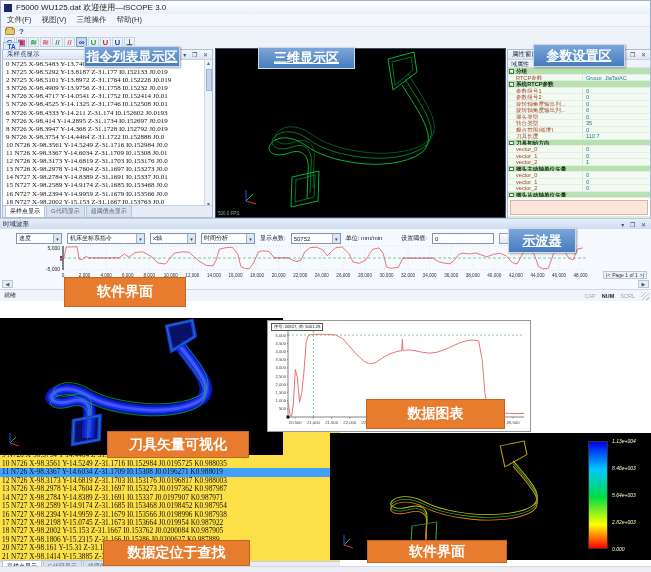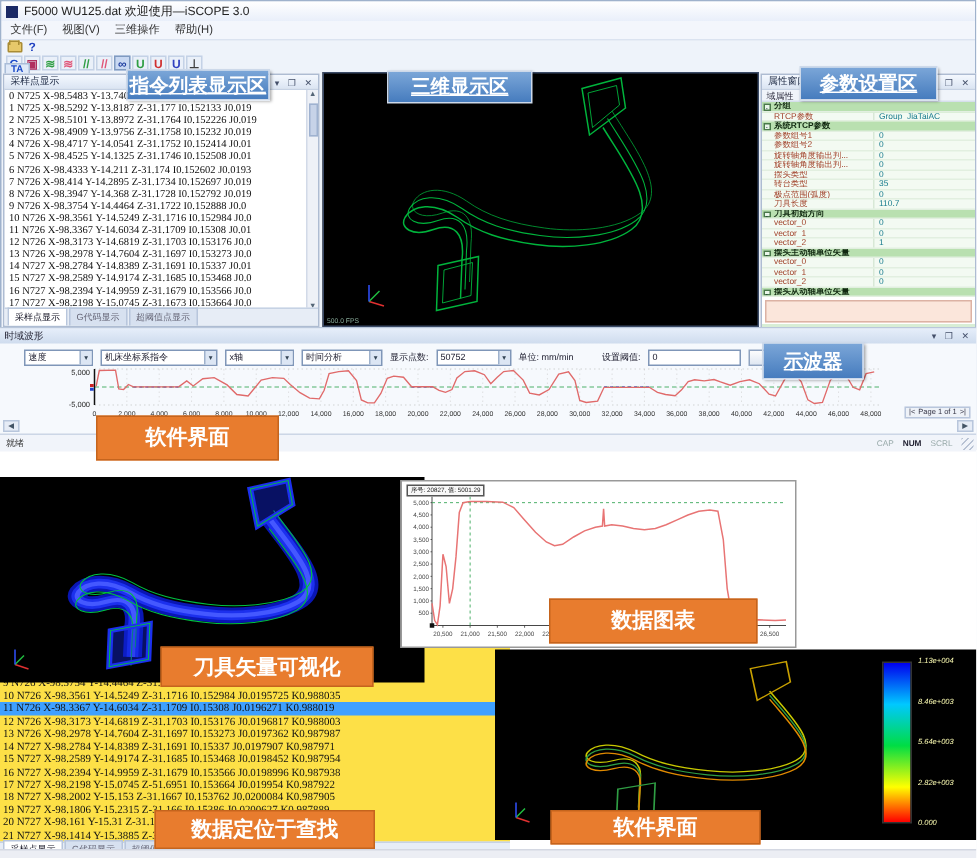--- a/index.html
+++ b/index.html
@@ -147,21 +147,20 @@
           <div class="grow">7 N726 X-98.414  Y-14.2895  Z-31.1734  I0.152697  J0.019</div>
           <div class="grow">8 N726 X-98.3947  Y-14.368  Z-31.1728  I0.152792  J0.019</div>
           <div class="grow">9 N726 X-98.3754  Y-14.4464  Z-31.1722  I0.152888  J0.0</div>
           <div class="grow">10 N726 X-98.3561  Y-14.5249  Z-31.1716  I0.152984  J0.0</div>
           <div class="grow">11 N726 X-98.3367  Y-14.6034  Z-31.1709  I0.15308  J0.01</div>
           <div class="grow">12 N726 X-98.3173  Y-14.6819  Z-31.1703  I0.153176  J0.0</div>
           <div class="grow">13 N726 X-98.2978  Y-14.7604  Z-31.1697  I0.153273  J0.0</div>
           <div class="grow">14 N727 X-98.2784  Y-14.8389  Z-31.1691  I0.15337  J0.01</div>
           <div class="grow">15 N727 X-98.2589  Y-14.9174  Z-31.1685  I0.153468  J0.0</div>
           <div class="grow">16 N727 X-98.2394  Y-14.9959  Z-31.1679  I0.153566  J0.0</div>
-          <div class="grow">17 N727 X-98.2198  Y-15.0745  Z-31.1673  I0.153664  J0.0</div>
           <div class="grow">18 N727 X-98.2002  Y-15.153  Z-31.1667  I0.153763  J0.0</div>
         </div>
       <div id="vsb">▲<div class="thumb"></div><div style="position:absolute;bottom:0;left:0;width:100%;">▼</div></div>
       <div class="tabsbar" id="lefttabs">
           <span class="tab active">采样点显示</span>
           <span class="tab">G代码显示</span>
           <span class="tab">超阈值点显示</span>
         </div>
     </div>
 
@@ -392,21 +391,21 @@
         <div class="brow" style="top: 10.45px;">7 N726 X-98.414  Y-14.2895  Z-31.1734  I0.152697  J0.0194087  K0.988082</div>
         <div class="brow" style="top: 18.9px;">8 N726 X-98.3947  Y-14.368  Z-31.1728  I0.152792  J0.0194633  K0.988067</div>
         <div class="brow" style="top: 27.35px;">9 N726 X-98.3754  Y-14.4464  Z-31.1722  I0.152888  J0.0195179  K0.988051</div>
         <div class="brow" style="top: 35.8px;">10 N726 X-98.3561  Y-14.5249  Z-31.1716  I0.152984  J0.0195725  K0.988035</div>
         <div class="brow sel" style="top: 44.25px;">11 N726 X-98.3367  Y-14.6034  Z-31.1709  I0.15308  J0.0196271  K0.988019</div>
         <div class="brow" style="top: 52.7px;">12 N726 X-98.3173  Y-14.6819  Z-31.1703  I0.153176  J0.0196817  K0.988003</div>
         <div class="brow" style="top: 61.15px;">13 N726 X-98.2978  Y-14.7604  Z-31.1697  I0.153273  J0.0197362  K0.987987</div>
         <div class="brow" style="top: 69.6px;">14 N727 X-98.2784  Y-14.8389  Z-31.1691  I0.15337  J0.0197907  K0.987971</div>
         <div class="brow" style="top: 78.05px;">15 N727 X-98.2589  Y-14.9174  Z-31.1685  I0.153468  J0.0198452  K0.987954</div>
         <div class="brow" style="top: 86.5px;">16 N727 X-98.2394  Y-14.9959  Z-31.1679  I0.153566  J0.0198996  K0.987938</div>
-        <div class="brow" style="top: 94.95px;">17 N727 X-98.2198  Y-15.0745  Z-51.6951  I0.153664  J0.019954  K0.987922</div>
+        <div class="brow" style="top: 94.95px;">17 N727 X-98.2198  Y-15.0745  Z-31.1673  I0.153664  J0.019954  K0.987922</div>
         <div class="brow" style="top: 103.4px;">18 N727 X-98.2002  Y-15.153  Z-31.1667  I0.153762  J0.0200084  K0.987905</div>
         <div class="brow" style="top: 111.85px;">19 N727 X-98.1806  Y-15.2315  Z-31.166  I0.15386  J0.0200627  K0.987889</div>
         <div class="brow" style="top: 120.3px;">20 N727 X-98.161  Y-15.31  Z-31.1654  I0.153959  J0.020117  K0.987872</div>
         <div class="brow" style="top: 128.75px;">21 N727 X-98.1414  Y-15.3885  Z-31.1648  I0.154058  J0.0201712  K0.987856</div>
       </div>
     <div class="tabsbar" id="bottabs">
         <span class="tab active">采样点显示</span>
         <span class="tab">G代码显示</span>
         <span class="tab">超阈值点显示</span>
       </div>

